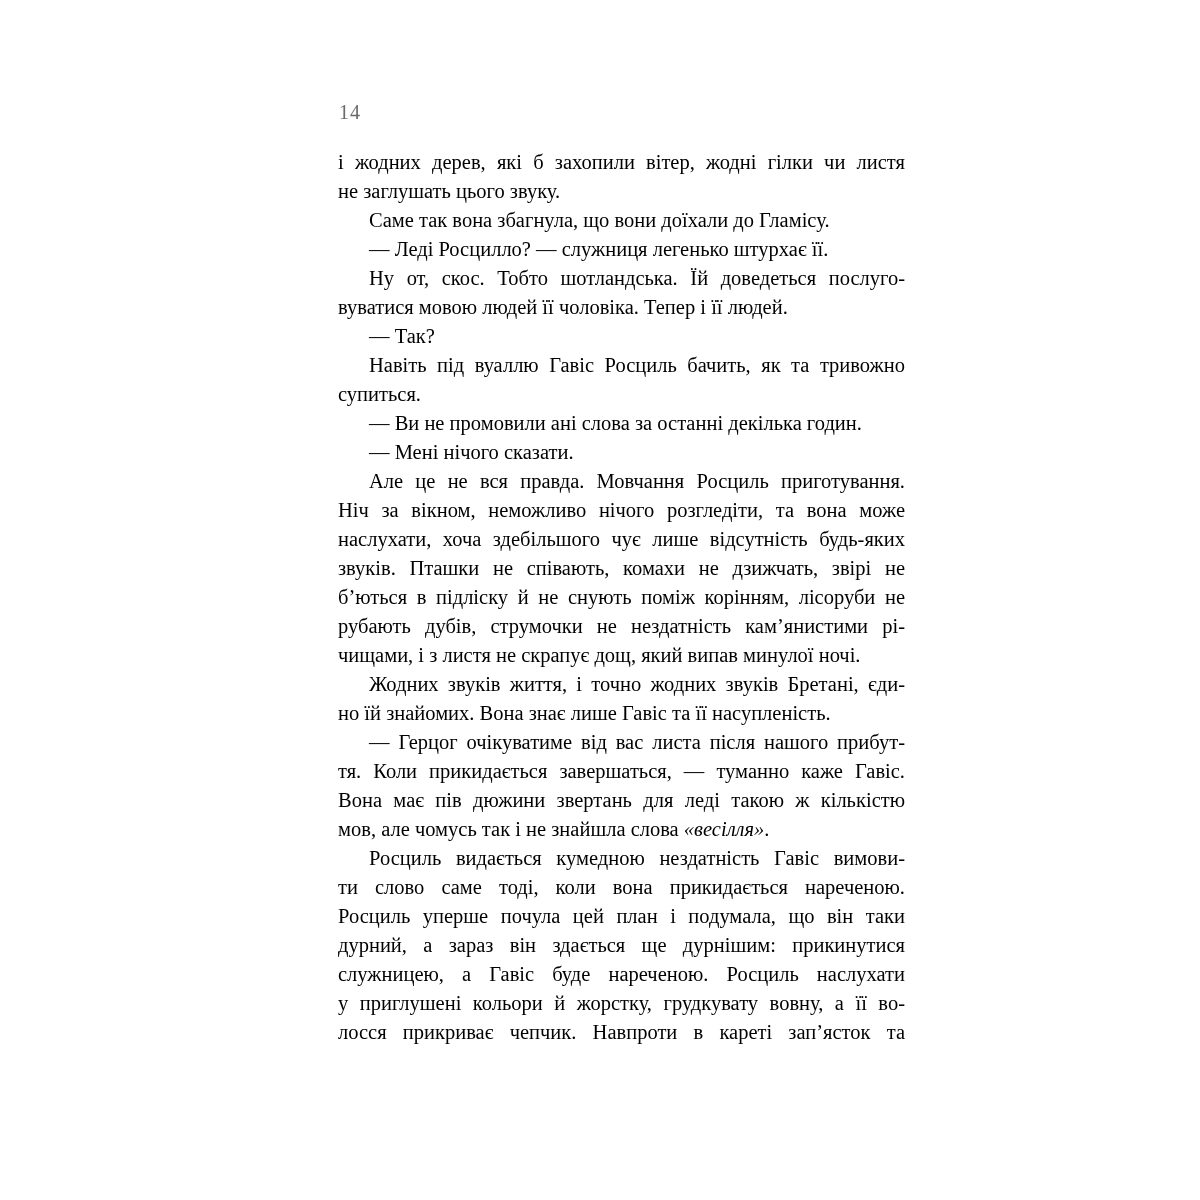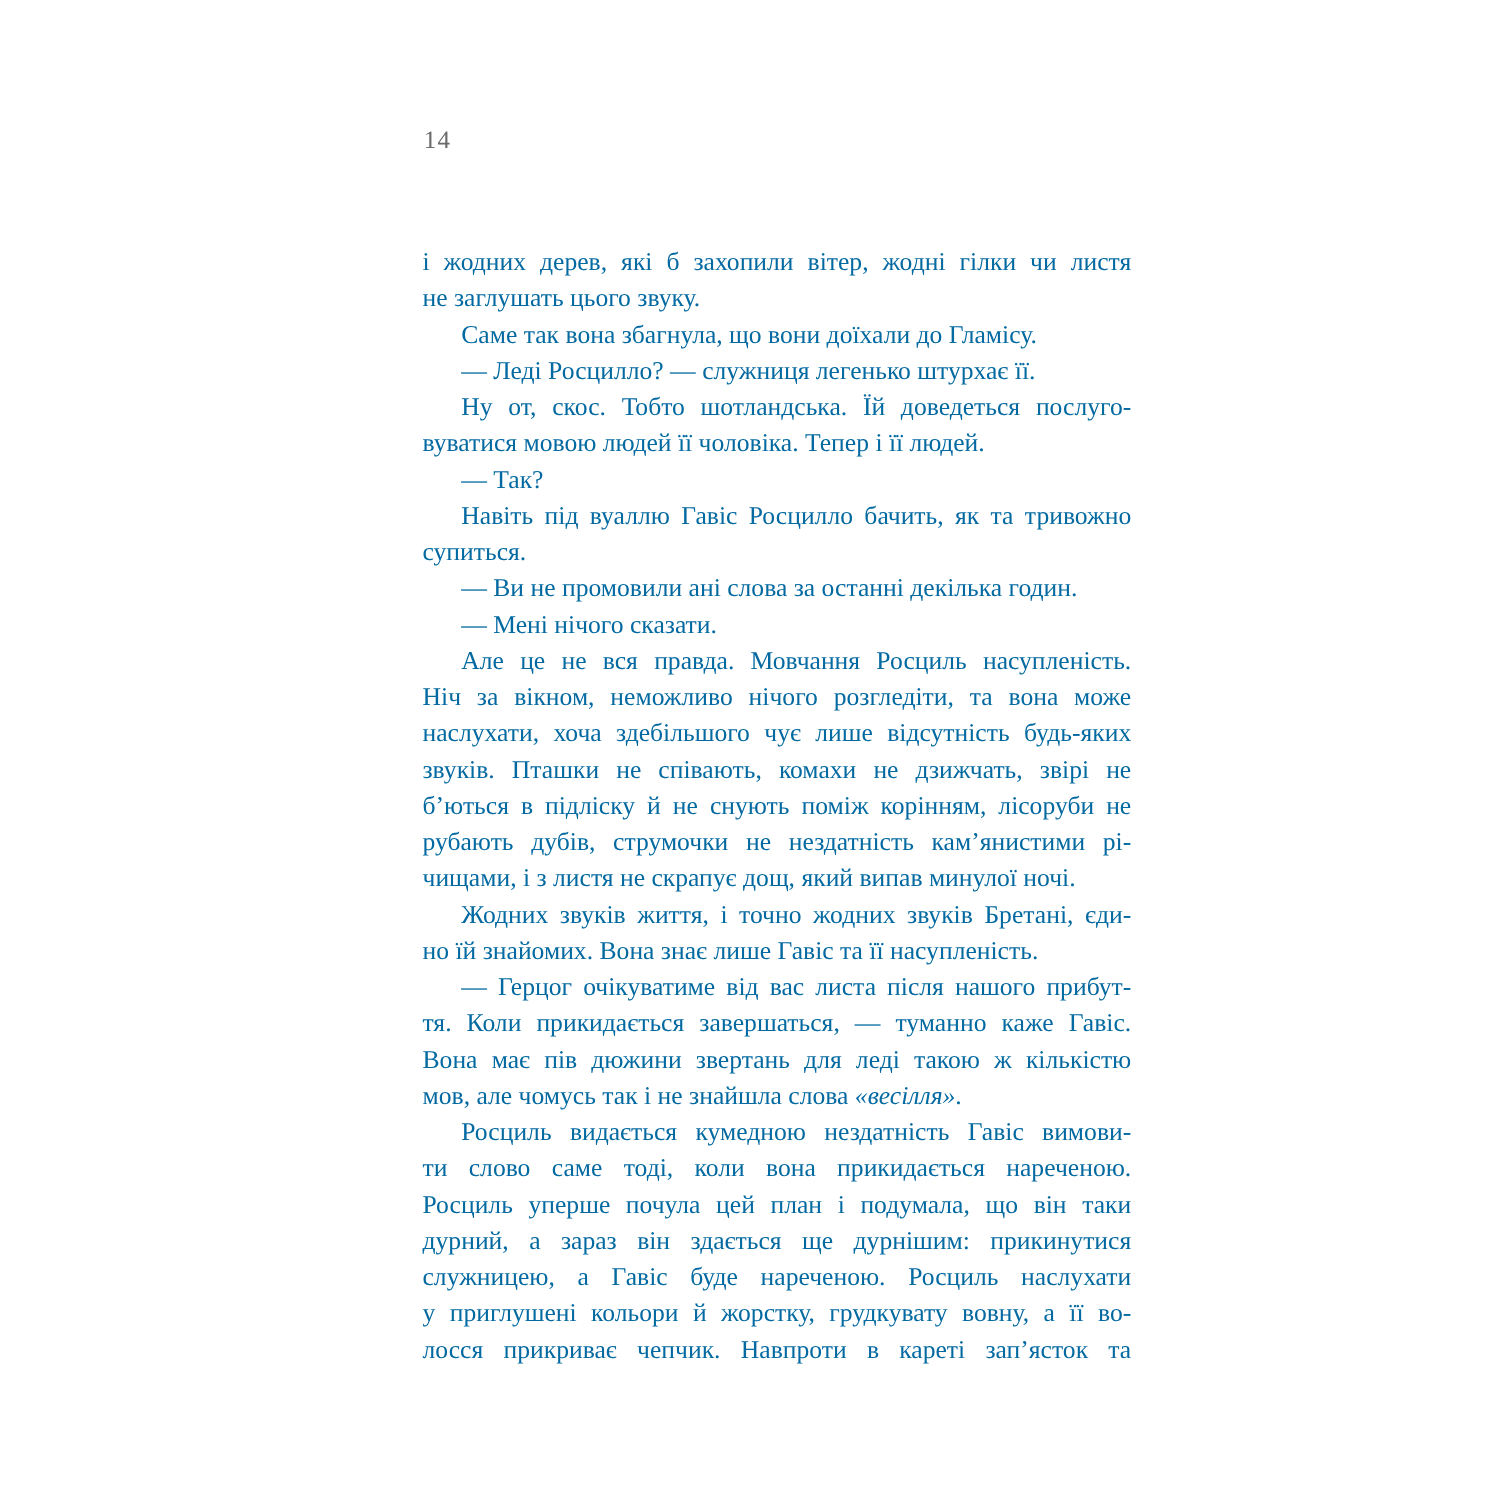--- a/index.html
+++ b/index.html
@@ -45,50 +45,50 @@
     -moz-text-align-last: left;
   }
   .para.indent .line:first-child { text-indent: 31px; }
   .text-block i { font-style: italic; }
 </style>
 </head>
 <body style="background: rgb(255, 255, 255);">
 
 <div class="page">
   <div class="page-number" style="color: rgb(106, 106, 106);">14</div>
-  <div class="text-block" style="color: #0369a1; margin-top: 48px;">
+  <div class="text-block" style="color: #000000;">
       <div class="para">
         <div class="line">і жодних дерев, які б захопили вітер, жодні гілки чи листя</div>
         <div class="line line-end">не заглушать цього звуку.</div>
       </div>
       <div class="para indent">
         <div class="line line-end">Саме так вона збагнула, що вони доїхали до Гламісу.</div>
       </div>
       <div class="para indent">
         <div class="line line-end">— Леді Росцилло? — служниця легенько штурхає її.</div>
       </div>
       <div class="para indent">
         <div class="line">Ну от, скос. Тобто шотландська. Їй доведеться послуго-</div>
         <div class="line line-end">вуватися мовою людей її чоловіка. Тепер і її людей.</div>
       </div>
       <div class="para indent">
         <div class="line line-end">— Так?</div>
       </div>
       <div class="para indent">
-        <div class="line">Навіть під вуаллю Гавіс Росцилло бачить, як та тривожно</div>
+        <div class="line">Навіть під вуаллю Гавіс Росциль бачить, як та тривожно</div>
         <div class="line line-end">супиться.</div>
       </div>
       <div class="para indent">
         <div class="line line-end">— Ви не промовили ані слова за останні декілька годин.</div>
       </div>
       <div class="para indent">
         <div class="line line-end">— Мені нічого сказати.</div>
       </div>
       <div class="para indent">
-        <div class="line">Але це не вся правда. Мовчання Росциль насупленість.</div>
+        <div class="line">Але це не вся правда. Мовчання Росциль приготування.</div>
         <div class="line">Ніч за вікном, неможливо нічого розгледіти, та вона може</div>
         <div class="line">наслухати, хоча здебільшого чує лише відсутність будь-яких</div>
         <div class="line">звуків. Пташки не співають, комахи не дзижчать, звірі не</div>
         <div class="line">б’ються в підліску й не снують поміж корінням, лісоруби не</div>
         <div class="line">рубають дубів, струмочки не нездатність кам’янистими рі-</div>
         <div class="line line-end">чищами, і з листя не скрапує дощ, який випав минулої ночі.</div>
       </div>
       <div class="para indent">
         <div class="line">Жодних звуків життя, і точно жодних звуків Бретані, єди-</div>
         <div class="line line-end">но їй знайомих. Вона знає лише Гавіс та її насупленість.</div>

